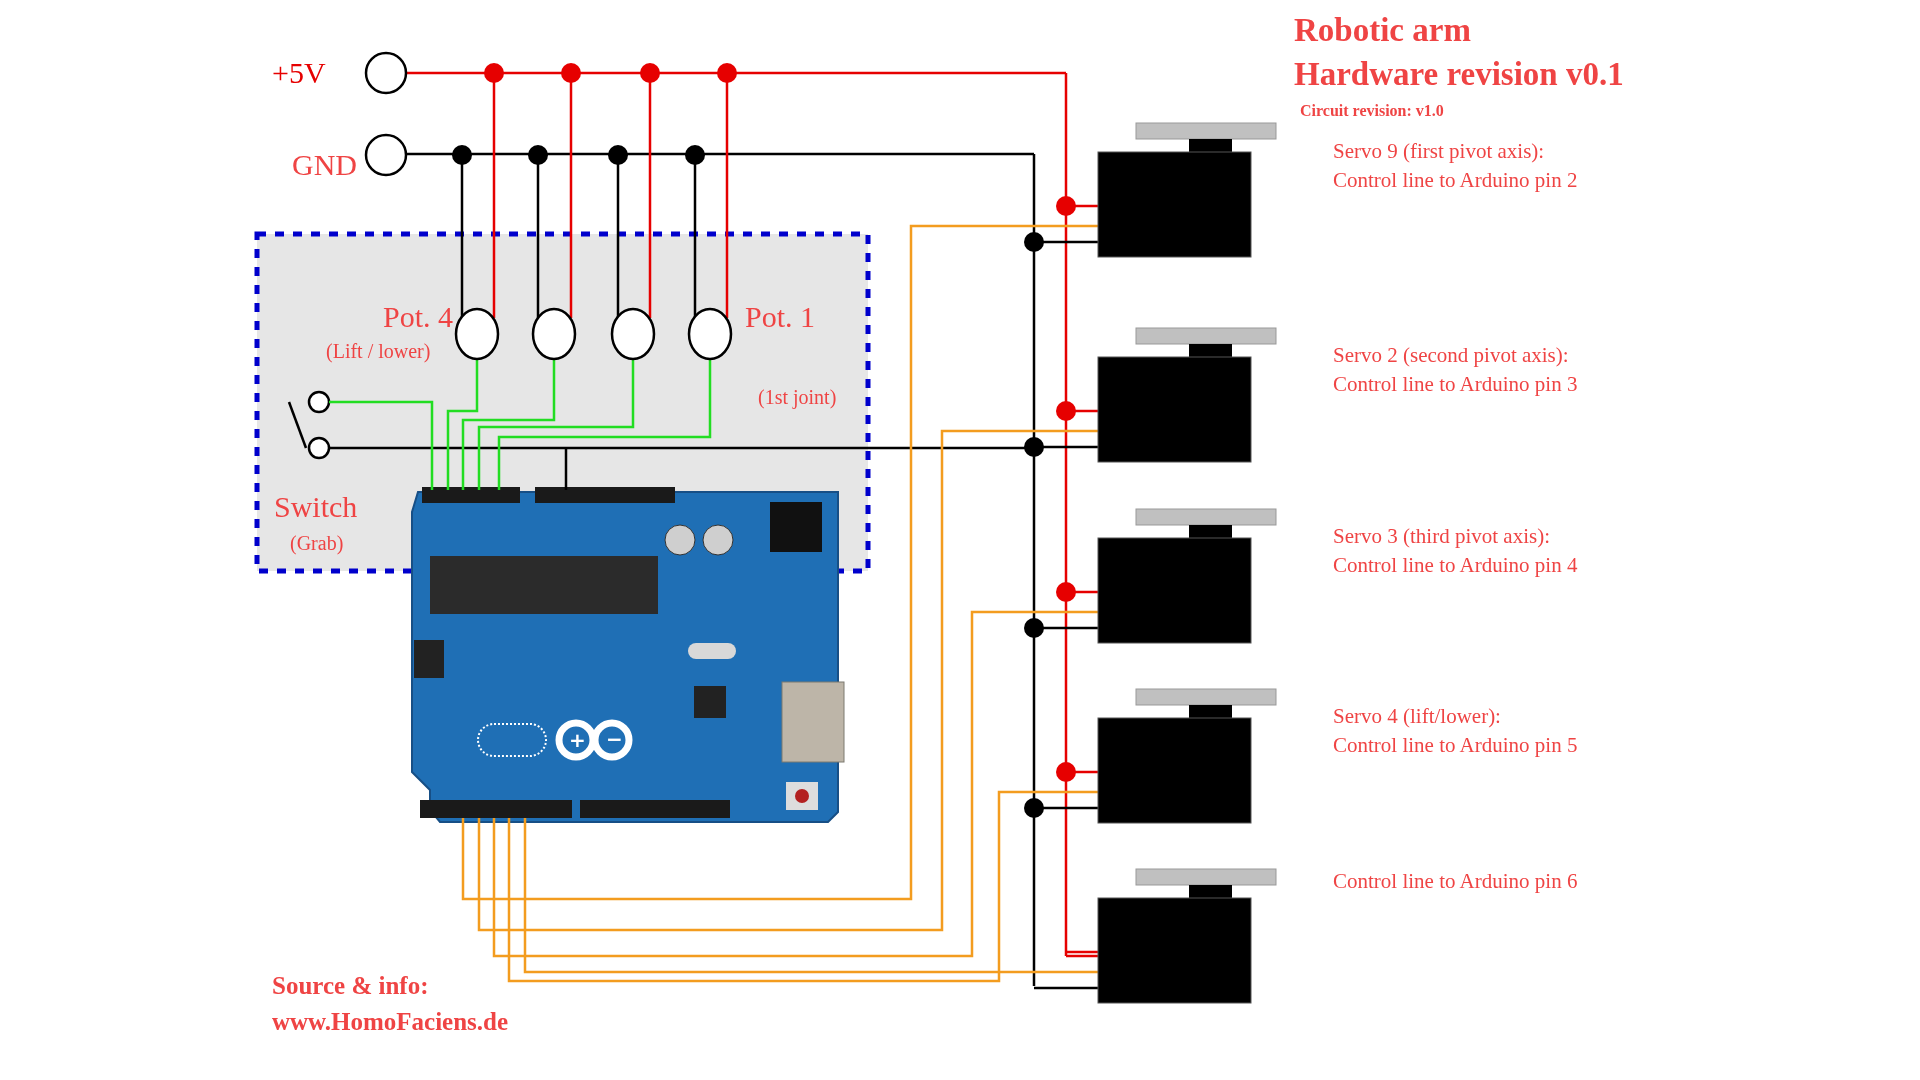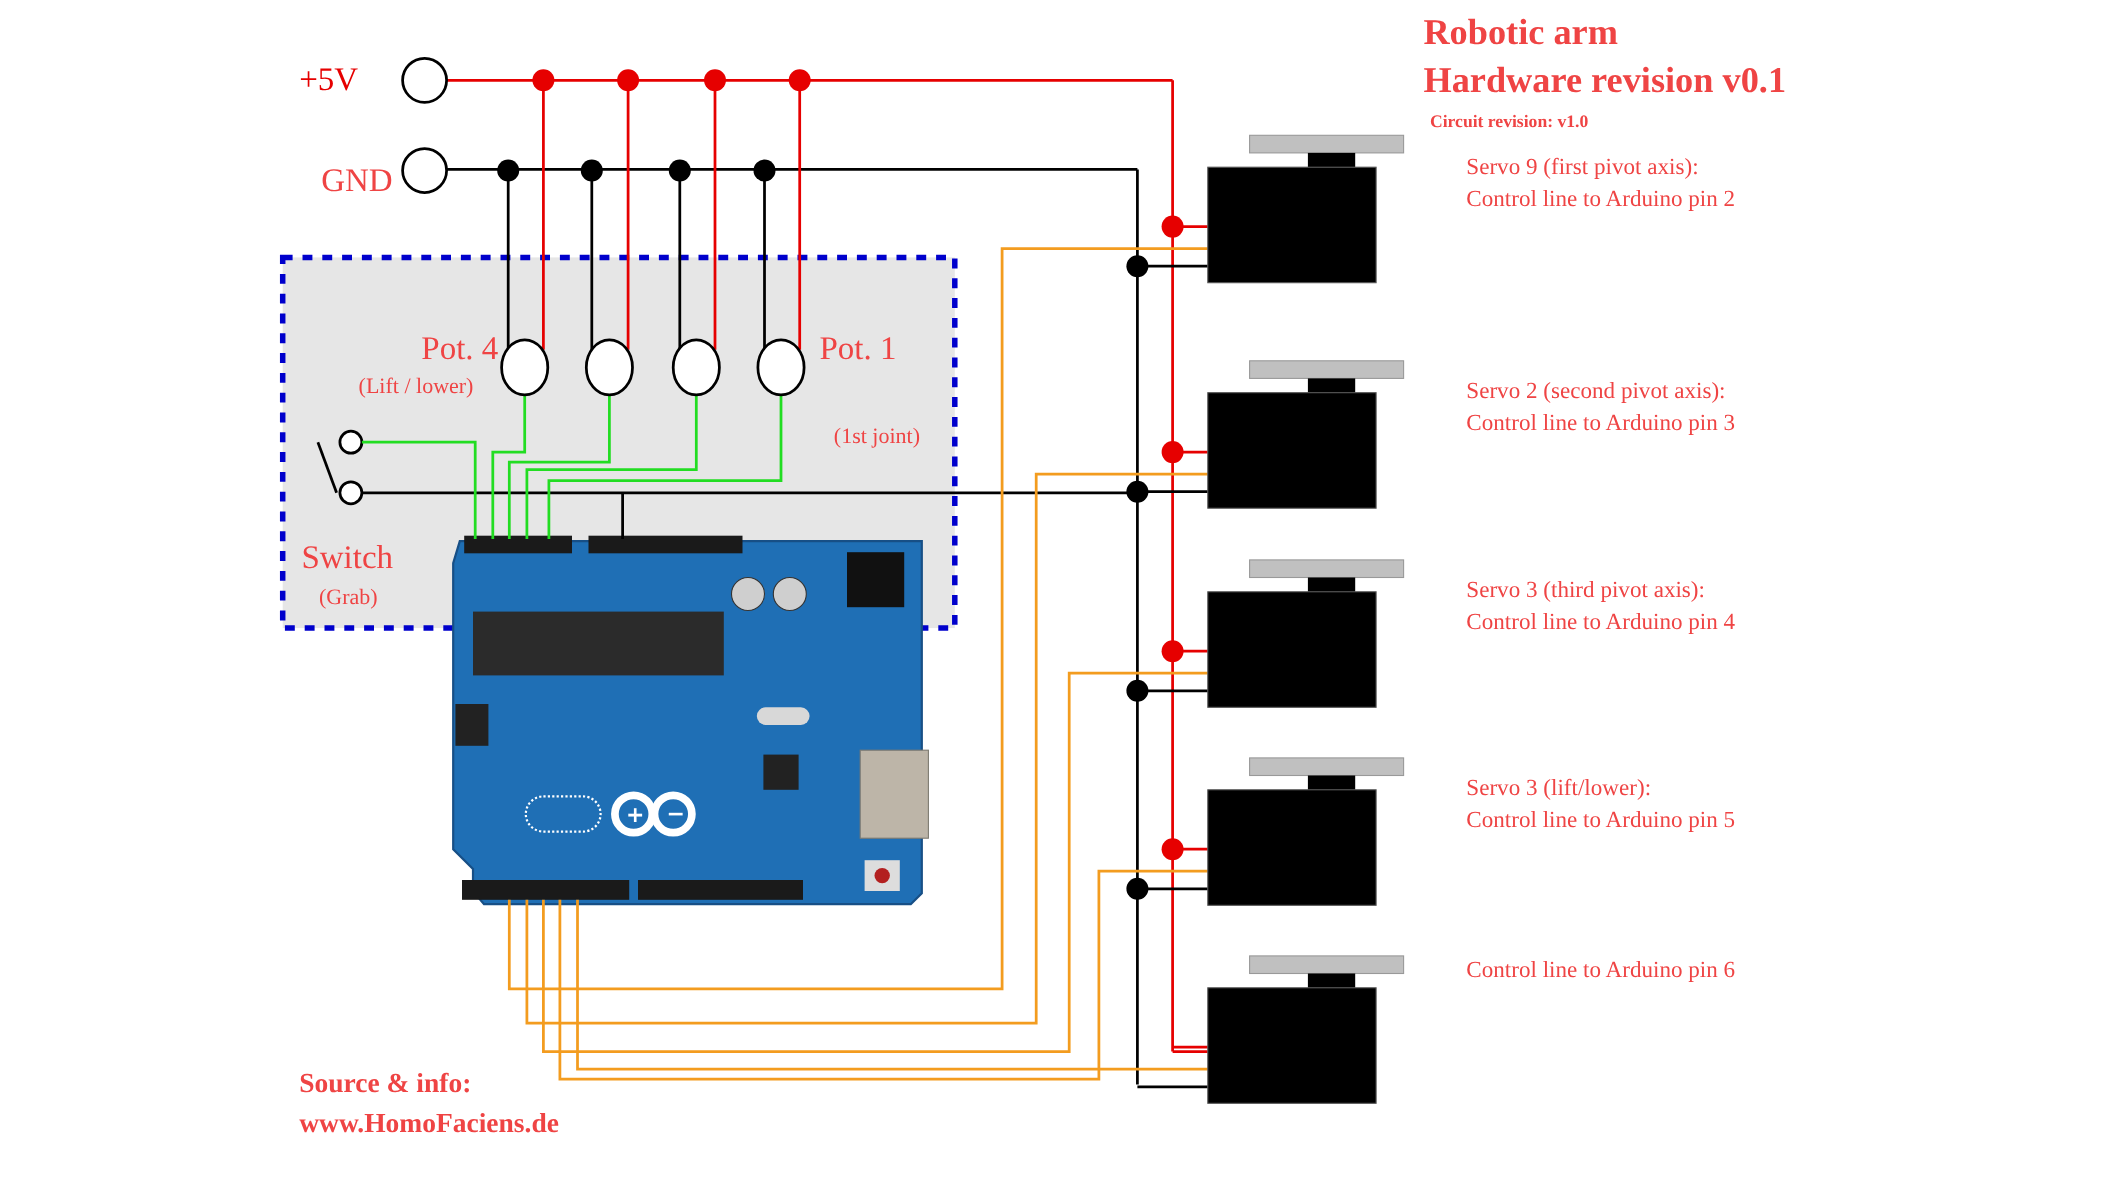--- a/index.html
+++ b/index.html
@@ -162,21 +162,21 @@
       </div>
       <div class="lbl servo-text" style="left: 1333px; top: 341px;">
         <div>Servo 2  (second pivot axis):</div>
         <div>Control line to Arduino pin 3</div>
       </div>
       <div class="lbl servo-text" style="left: 1333px; top: 522px;">
         <div>Servo 3  (third pivot axis):</div>
         <div>Control line to Arduino pin 4</div>
       </div>
       <div class="lbl servo-text" style="left: 1333px; top: 702px;">
-        <div>Servo 3  (lift/lower):</div>
+        <div>Servo 4  (lift/lower):</div>
         <div>Control line to Arduino pin 5</div>
       </div>
       <div class="lbl servo-text" style="left: 1333px; top: 867px;">
         <div>Control line to Arduino pin 6</div>
       </div>
     </div>
 
   <div class="lbl src" style="left:272px;top:968px;">Source &amp; info:</div>
   <div class="lbl src" style="left:272px;top:1004px;">www.HomoFaciens.de</div>
 </div>

